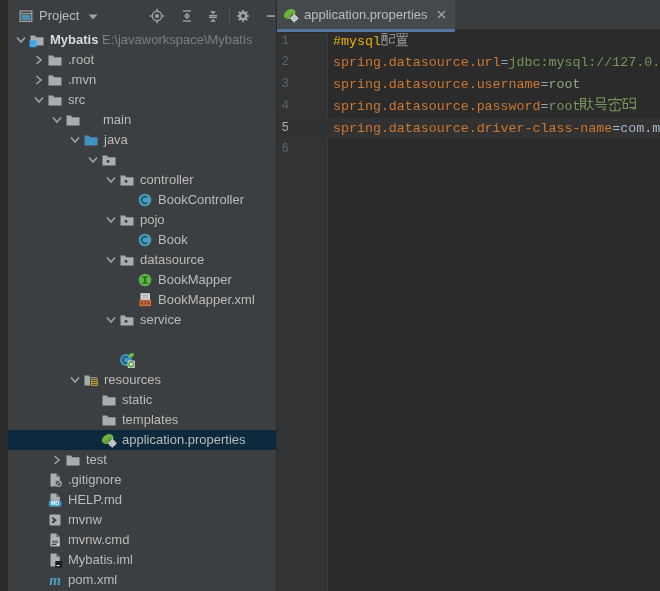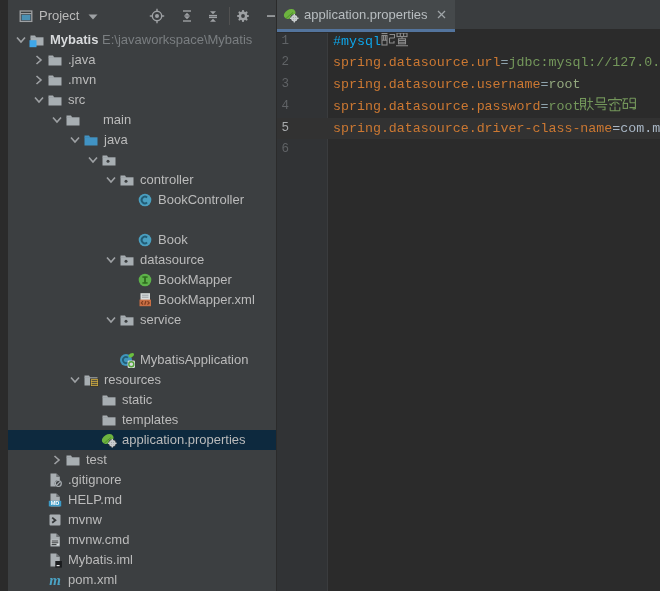--- a/index.html
+++ b/index.html
@@ -26,21 +26,21 @@
 #underline { position:absolute; left:0; top:0; width:178px; height:3px; background:#53749D; }
 #editor { position:absolute; left:0; top:29px; width:383px; height:562px; }
 #gutter { position:absolute; left:0; top:0; width:50px; height:562px; background:#313335; }
 #gutline { position:absolute; left:50px; top:0; width:1px; height:562px; background:#3A3C3E; }
 #stripe { position:absolute; left:0; top:88.5px; width:383px; height:21.75px; background:#323232; }
 .gnum { position:absolute; width:35px; left:-23px; text-align:right; height:21.75px; line-height:21.75px;
   font-family:"Liberation Mono",monospace; font-size:12.5px; color:#606366; }
 .gnum.cur { color:#A8ABAD; }
 .cline { position:absolute; left:56px; width:400px; height:21.75px; line-height:21.75px;
   font-family:"Liberation Mono",monospace; font-size:13.3px; white-space:pre; }
-.cmt { color:#0ea5e9; }
+.cmt { color:#eab308; }
 .k { color:#CC7832; }
 .eq { color:#8FA3AD; }
 .eq2 { color:#A9B7C6; }
 .v { color:#74975B; }
 .v2 { color:#94A97F; }
 .v3 { color:#A9B7C6; }
 .cjk { display:inline-block; vertical-align:-2px; }
 </style></head><body>
 <div id="left">
   <div id="toolbar">
@@ -129,21 +129,21 @@
           <svg width="16" height="16" viewBox="0 0 16 16">
             <path d="M5.5 4 L10 8 L5.5 12" stroke="#9EA1A4" stroke-width="1.6" fill="none"></path>
           </svg>
         </span>
         <span class="ic" style="left:39px">
           <svg width="16" height="16" viewBox="0 0 16 16">
             <path d="M1.5 5.8 V3.6 H6 L7.4 5.8 Z" fill="#A7AEB2"></path>
             <rect x="1.5" y="5.3" width="13" height="8.2" fill="#A7AEB2"></rect>
           </svg>
         </span>
-        <span class="lb" style="left:60px">.java</span>
+        <span class="lb" style="left:60px">.root</span>
       </div>
 <div class="row" style="top:70px">
         <span class="ch" style="left:23px">
           <svg width="16" height="16" viewBox="0 0 16 16">
             <path d="M5.5 4 L10 8 L5.5 12" stroke="#9EA1A4" stroke-width="1.6" fill="none"></path>
           </svg>
         </span>
         <span class="ic" style="left:39px">
           <svg width="16" height="16" viewBox="0 0 16 16">
             <path d="M1.5 5.8 V3.6 H6 L7.4 5.8 Z" fill="#A7AEB2"></path>
@@ -224,20 +224,35 @@
         <span class="lb" style="left:132px">controller</span>
       </div>
 <div class="row" style="top:190px">
         <span class="ic" style="left:129px">
           <svg width="16" height="16" viewBox="0 0 16 16">
             <circle cx="8" cy="8" r="6.3" fill="#4A9FC0"></circle>
             <path d="M10.1 5.5 A3.3 3.3 0 1 0 10.1 10.5" stroke="#235D76" stroke-width="1.9" fill="none"></path>
           </svg>
         </span>
         <span class="lb" style="left:150px">BookController</span>
+      </div>
+<div class="row" style="top:210px">
+        <span class="ch" style="left:95px">
+          <svg width="16" height="16" viewBox="0 0 16 16">
+            <path d="M4 5.5 L8 10 L12 5.5" stroke="#9EA1A4" stroke-width="1.6" fill="none"></path>
+          </svg>
+        </span>
+        <span class="ic" style="left:111px">
+          <svg width="16" height="16" viewBox="0 0 16 16">
+            <path d="M1.5 5.8 V3.6 H6 L7.4 5.8 Z" fill="#A7AEB2"></path>
+            <rect x="1.5" y="5.3" width="13" height="8.2" fill="#A7AEB2"></rect>
+            <circle cx="7" cy="9.3" r="1.5" fill="#3C3F41"></circle>
+          </svg>
+        </span>
+        <span class="lb" style="left:132px">pojo</span>
       </div>
 <div class="row" style="top:230px">
         <span class="ic" style="left:129px">
           <svg width="16" height="16" viewBox="0 0 16 16">
             <circle cx="8" cy="8" r="6.3" fill="#4A9FC0"></circle>
             <path d="M10.1 5.5 A3.3 3.3 0 1 0 10.1 10.5" stroke="#235D76" stroke-width="1.9" fill="none"></path>
           </svg>
         </span>
         <span class="lb" style="left:150px">Book</span>
       </div>
@@ -303,21 +318,20 @@
 <div class="row" style="top:350px">
         <span class="ic" style="left:111px">
           <svg width="16" height="16" viewBox="0 0 16 16">
             <circle cx="7" cy="8" r="6" fill="#3F96BC"></circle>
             <path d="M8.9 5.7 A3 3 0 1 0 8.9 10.3" stroke="#235D76" stroke-width="1.7" fill="none"></path>
             <ellipse cx="12.3" cy="3.2" rx="3" ry="1.9" fill="#6CBF3F" transform="rotate(-28 12.3 3.2)"></ellipse>
             <rect x="8.6" y="8.6" width="7.4" height="7.4" rx="1.2" fill="#D7DBDC"></rect>
             <circle cx="12.3" cy="12.3" r="2.5" stroke="#55A33A" stroke-width="1.4" fill="none"></circle>
           </svg>
         </span>
-        <span class="lb" style="left:132px">MybatisApplication</span>
       </div>
 <div class="row" style="top:370px">
         <span class="ch" style="left:59px">
           <svg width="16" height="16" viewBox="0 0 16 16">
             <path d="M4 5.5 L8 10 L12 5.5" stroke="#9EA1A4" stroke-width="1.6" fill="none"></path>
           </svg>
         </span>
         <span class="ic" style="left:75px">
           <svg width="16" height="16" viewBox="0 0 16 16">
             <path d="M1.5 5.8 V3.6 H6 L7.4 5.8 Z" fill="#A7AEB2"></path>

